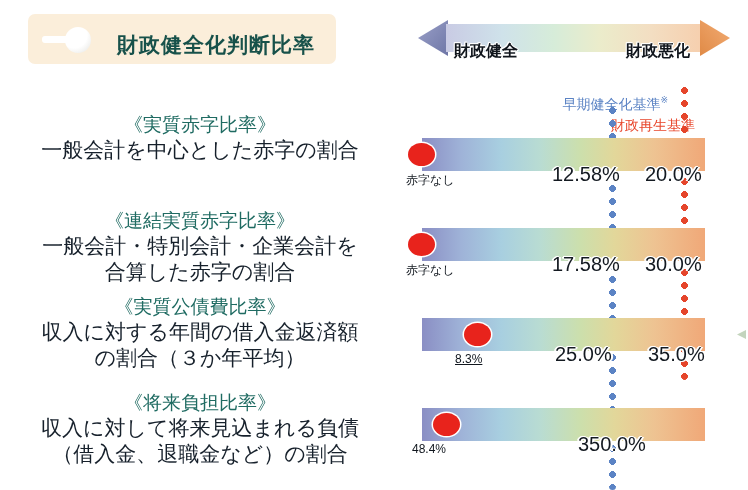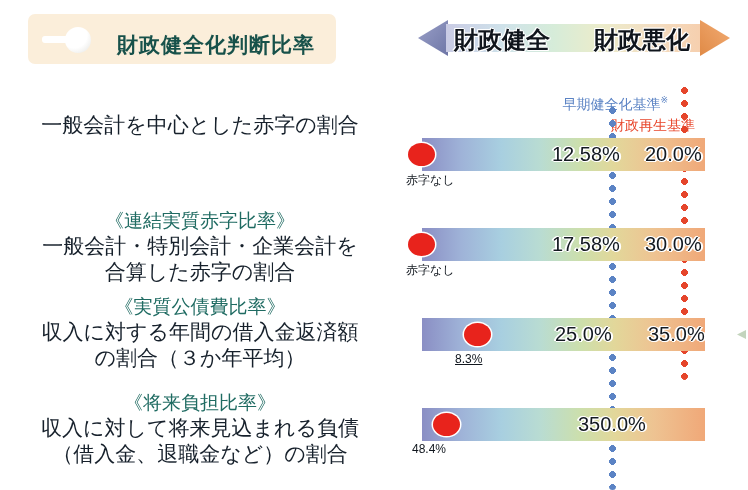--- a/index.html
+++ b/index.html
@@ -47,21 +47,21 @@
     position:absolute;left:0;top:0;width:30px;height:36px;
     background:linear-gradient(to bottom right,#9aa0c8,#6e76a6);
     clip-path:polygon(0% 50%,100% 0%,100% 100%);
   }
   #dir-arrow .head-r{
     position:absolute;right:0;top:0;width:30px;height:36px;
     background:linear-gradient(to bottom left,#f2ac74,#e08a46);
     clip-path:polygon(100% 50%,0% 0%,0% 100%);
   }
   #dir-arrow .lbl{
-    position:absolute;top:4px;font-size:24px;font-weight:bold;color:#10151c;
+    position:absolute;top:21px;font-size:16px;font-weight:bold;color:#10151c;
     text-shadow:1px 0 0 #fff,-1px 0 0 #fff,0 1px 0 #fff,0 -1px 0 #fff,1px 1px 0 #fff,-1px -1px 0 #fff;
   }
   #dir-arrow .lbl.left{left:36px;}
   #dir-arrow .lbl.right{right:40px;}
 
   
   .legend-label{position:absolute;font-size:14px;white-space:nowrap;}
   #legend-red{color:#e8452a;right:53px;top:69px;margin-top:48px;}
   #legend-blue{color:#5b83c4;right:80px;top:95px;}
   .legend-sup{font-size:9px;vertical-align:super;}
@@ -83,39 +83,41 @@
     position:absolute;height:33px;
     background:linear-gradient(to right,#8a8ec4 0%,#9fb3d8 14%,#a8cfe0 28%,#b9dcd2 42%,#ccdfac 56%,#e2d79a 68%,#eec392 82%,#f0a878 100%);
   }
   .dot{
     position:absolute;width:27px;height:23px;border-radius:50%;
     background:#e8231c;box-shadow:0 0 0 1.5px #ffffff;
   }
   .bar-val{
     position:absolute;font-size:20px;color:#141a21;white-space:nowrap;
     text-shadow:1px 0 0 #fff,-1px 0 0 #fff,0 1px 0 #fff,0 -1px 0 #fff,1px 1px 0 #fff,-1px -1px 0 #fff,2px 0 0 #fff,-2px 0 0 #fff;
+    margin-top:20px;
   }
   .under-label{position:absolute;font-size:12px;color:#10161d;white-space:nowrap;}
 
   
   #edge-mark{
     position:absolute;right:2px;top:330px;width:9px;height:9px;
     background:#b9cdb2;clip-path:polygon(100% 0,100% 100%,0 50%);opacity:.85;
   }
 </style>
 </head>
 <body>
 
 <div id="title-tag">
   <div class="keyhole-slot"></div>
   <div class="keyhole-circle"></div>
   <div class="tag-text">財政健全化判断比率</div>
 </div>
 
 <div class="section" style="top:112px">
+  <div class="sec-title">《実質赤字比率》</div>
   <div class="sec-desc">一般会計を中心とした赤字の割合</div>
 </div>
 
 <div class="section" style="top:208px">
   <div class="sec-title">《連結実質赤字比率》</div>
   <div class="sec-desc">一般会計・特別会計・企業会計を</div>
   <div class="sec-desc">合算した赤字の割合</div>
 </div>
 
 <div class="section" style="top:294px">

